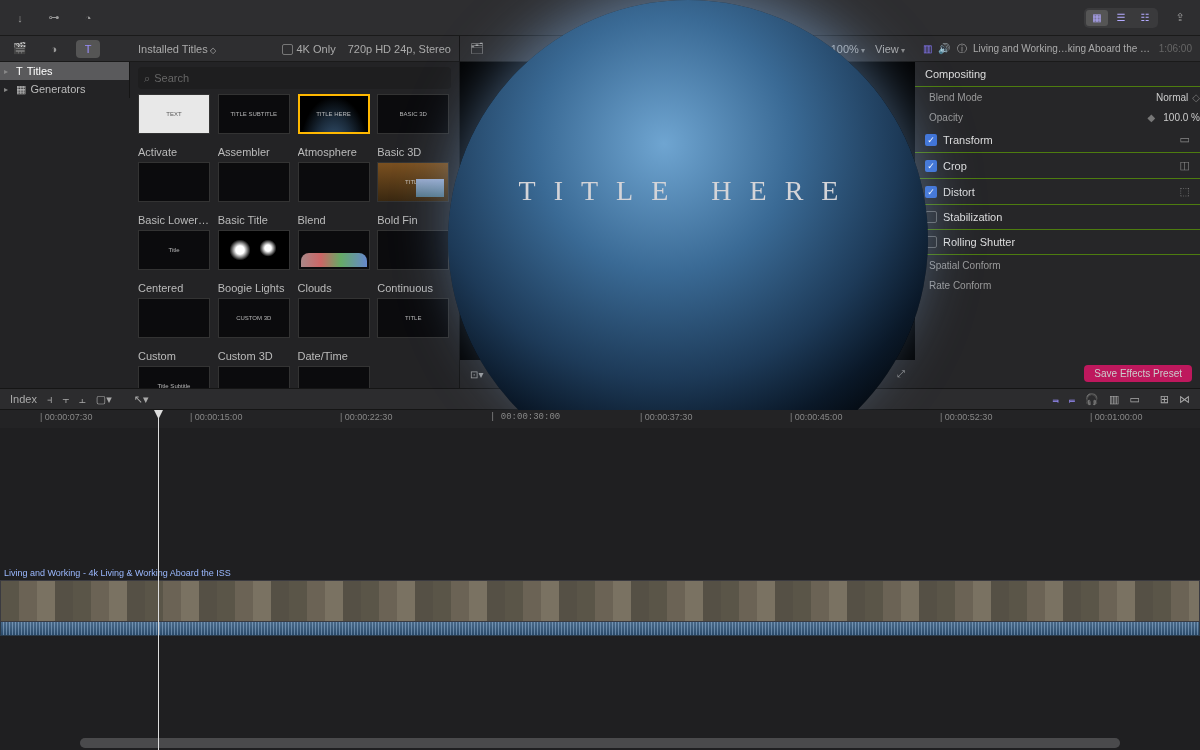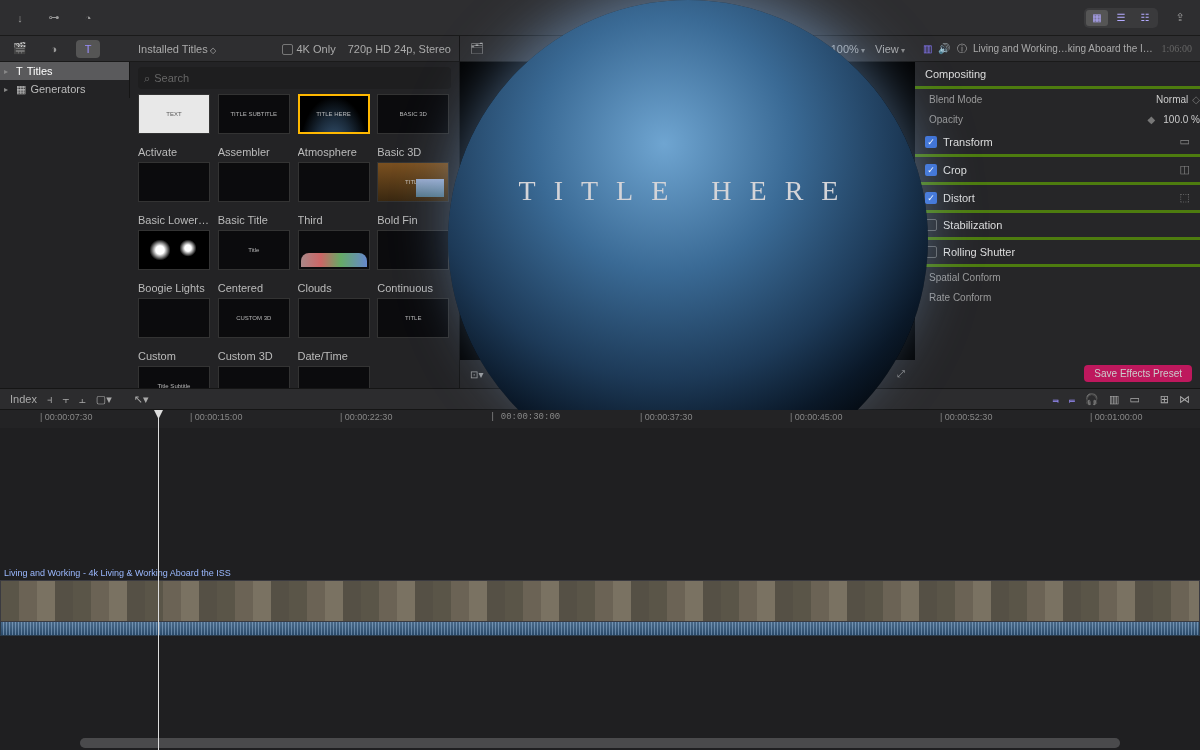--- a/index.html
+++ b/index.html
@@ -36,21 +36,21 @@
 .earth { position:absolute; bottom:-120px; left:50%; transform:translateX(-50%); width:480px; height:480px; border-radius:50%; background:radial-gradient(circle at 45% 30%, #6fa5d1 0%, #3a6a95 30%, #1d3a58 55%, #0a1828 70%, #000 85%); box-shadow:0 -20px 60px -10px rgba(150,200,255,0.5); }
 .stars { position:absolute; inset:0; background:radial-gradient(1px 1px at 20% 30%,#fff,transparent),radial-gradient(1px 1px at 60% 20%,#fff,transparent),radial-gradient(1px 1px at 80% 60%,#fff,transparent),radial-gradient(1px 1px at 35% 50%,#fff,transparent); }
 .title-txt { position:absolute; top:38%; left:0; right:0; text-align:center; color:#d4d4d8; font-size:28px; letter-spacing:18px; font-weight:300; font-family:serif; }
 .vw-ctrl { height:28px; background:#262628; display:flex; align-items:center; padding:0 10px; gap:10px; color:#999; font-size:10px; }
 .tc { font-family:monospace; font-size:13px; }
 .tc .big { font-size:18px; color:#fff; }
 
 .col-insp { width:285px; background:#262628; display:flex; flex-direction:column; }
 .insp-hdr { height:26px; display:flex; align-items:center; padding:0 8px; gap:6px; background:#2e2e30; border-bottom:1px solid #1a1a1a; color:#aaa; font-size:10px; }
 .insp-hdr .clip { flex:1; white-space:nowrap; overflow:hidden; text-overflow:ellipsis; }
-.insp-sect { padding:6px 10px; border-bottom:3px solid #4d7c0f; color:#ddd; font-size:11px; }
+.insp-sect { padding:6px 10px; border-bottom:1px solid #4d7c0f; color:#ddd; font-size:11px; }
 .insp-row { display:flex; align-items:center; height:20px; color:#999; font-size:10px; }
 .insp-row .k { flex:1; padding-left:14px; }
 .insp-row .v { color:#ccc; }
 .chk { width:12px; height:12px; border-radius:2px; margin-right:6px; display:inline-flex; align-items:center; justify-content:center; font-size:9px; }
 .chk.on { background:#3b6fd4; color:#fff; }
 .chk.off { border:1px solid #666; }
 .save-btn { margin:auto 8px 6px auto; background:#be185d; color:#ccc; padding:3px 10px; border-radius:4px; font-size:10px; align-self:flex-end; }
 
 .tl-bar { height:22px; background:#2c2c2e; display:flex; align-items:center; padding:0 10px; gap:10px; color:#aaa; border-top:1px solid #151515; border-bottom:1px solid #151515; }
 .tl-bar .proj { flex:1; text-align:center; }
@@ -164,39 +164,39 @@
         <div class="thmb">
           <div class="pic ">
             <span class="tiny"></span>
           </div>
           <div class="lbl">Basic Title</div>
         </div>
         <div class="thmb">
           <div class="pic ">
             <span class="tiny"></span>
           </div>
-          <div class="lbl">Third</div>
+          <div class="lbl">Blend</div>
         </div>
         <div class="thmb">
           <div class="pic bold">
             <span class="tiny">TITLE</span>
           </div>
           <div class="lbl">Bold Fin</div>
         </div>
         <div class="thmb">
+          <div class="pic ">
+            <span class="tiny">Title</span>
+          </div>
+          <div class="lbl">Centered</div>
+        </div>
+        <div class="thmb">
           <div class="pic lights">
             <span class="tiny"></span>
           </div>
           <div class="lbl">Boogie Lights</div>
-        </div>
-        <div class="thmb">
-          <div class="pic ">
-            <span class="tiny">Title</span>
-          </div>
-          <div class="lbl">Centered</div>
         </div>
         <div class="thmb">
           <div class="pic clouds">
             <span class="tiny"></span>
           </div>
           <div class="lbl">Clouds</div>
         </div>
         <div class="thmb">
           <div class="pic ">
             <span class="tiny"></span>
@@ -274,21 +274,21 @@
       <span>⤢</span>
     </div>
   </div>
 
   <div class="col-insp">
     <div class="insp-hdr">
       <span style="color:#8a7aff">▥</span>
       <span>🔊</span>
       <span>ⓘ</span>
       <span class="clip">Living and Working…king Aboard the ISS</span>
-      <span style="color:#666;font-family:Liberation Serif, serif">1:06:00</span>
+      <span style="color:#666;font-family:Liberation Sans, sans-serif">1:06:00</span>
     </div>
     <div class="insp-sect">Compositing</div>
     <div class="insp-row">
       <span class="k">Blend Mode</span>
       <span class="v">Normal</span>
         <span style="color:#777;margin-left:4px">◇</span>
     </div>
     <div class="insp-row">
       <span class="k">Opacity</span>
       <span style="color:#777;margin-right:8px">◆</span>

